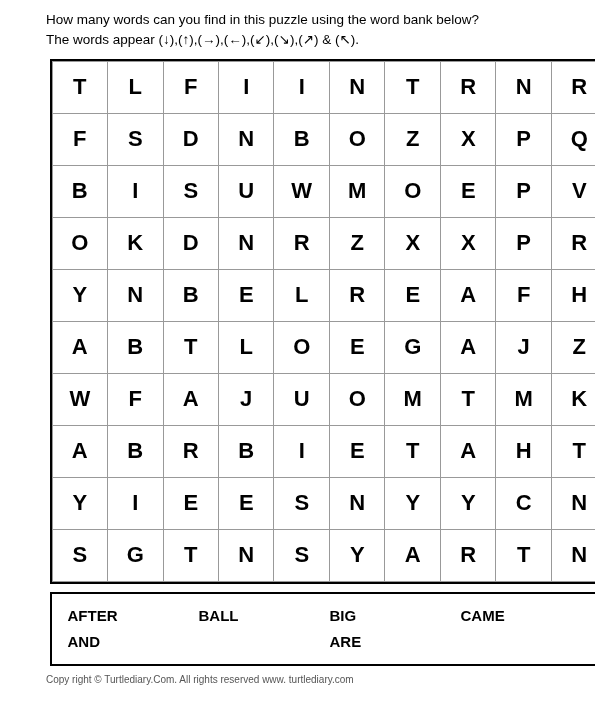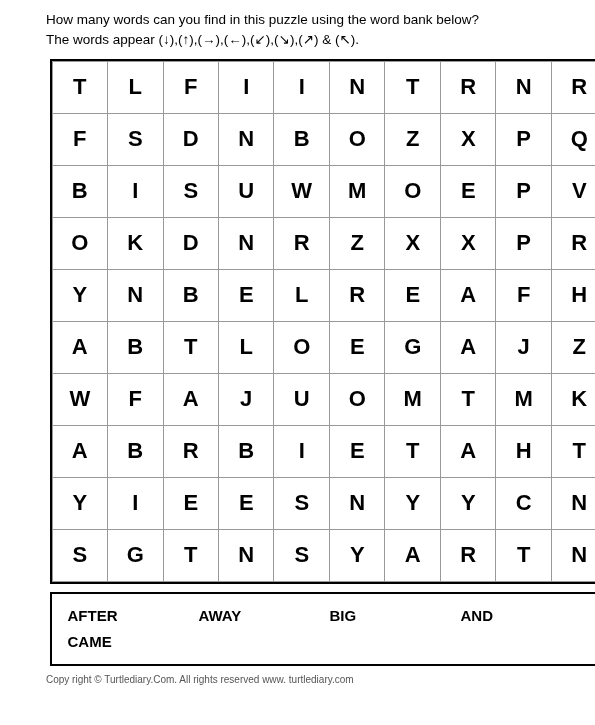--- a/index.html
+++ b/index.html
@@ -210,24 +210,25 @@
             <td>T</td>
             <td>N</td>
           </tr>
         </tbody>
     </table>
   </div>
 
   <div class="word-bank-container">
     <div class="word-bank-grid" id="word-bank-grid">
     <div class="word-bank-word">AFTER</div>
-        <div class="word-bank-word">AWAY</div>
+        <div class="word-bank-word">BALL</div>
         <div class="word-bank-word">BIG</div>
+        <div class="word-bank-word">CAME</div>
         <div class="word-bank-word">AND</div>
-        <div class="word-bank-word">CAME</div>
         <div class="word-bank-word"></div>
+        <div class="word-bank-word">ARE</div>
         <div class="word-bank-word"></div>
       </div>
   </div>
 
   <div class="footer">Copy right © Turtlediary.Com. All rights reserved   www. turtlediary.com</div>
 
 </div>
 
 </body></html>

